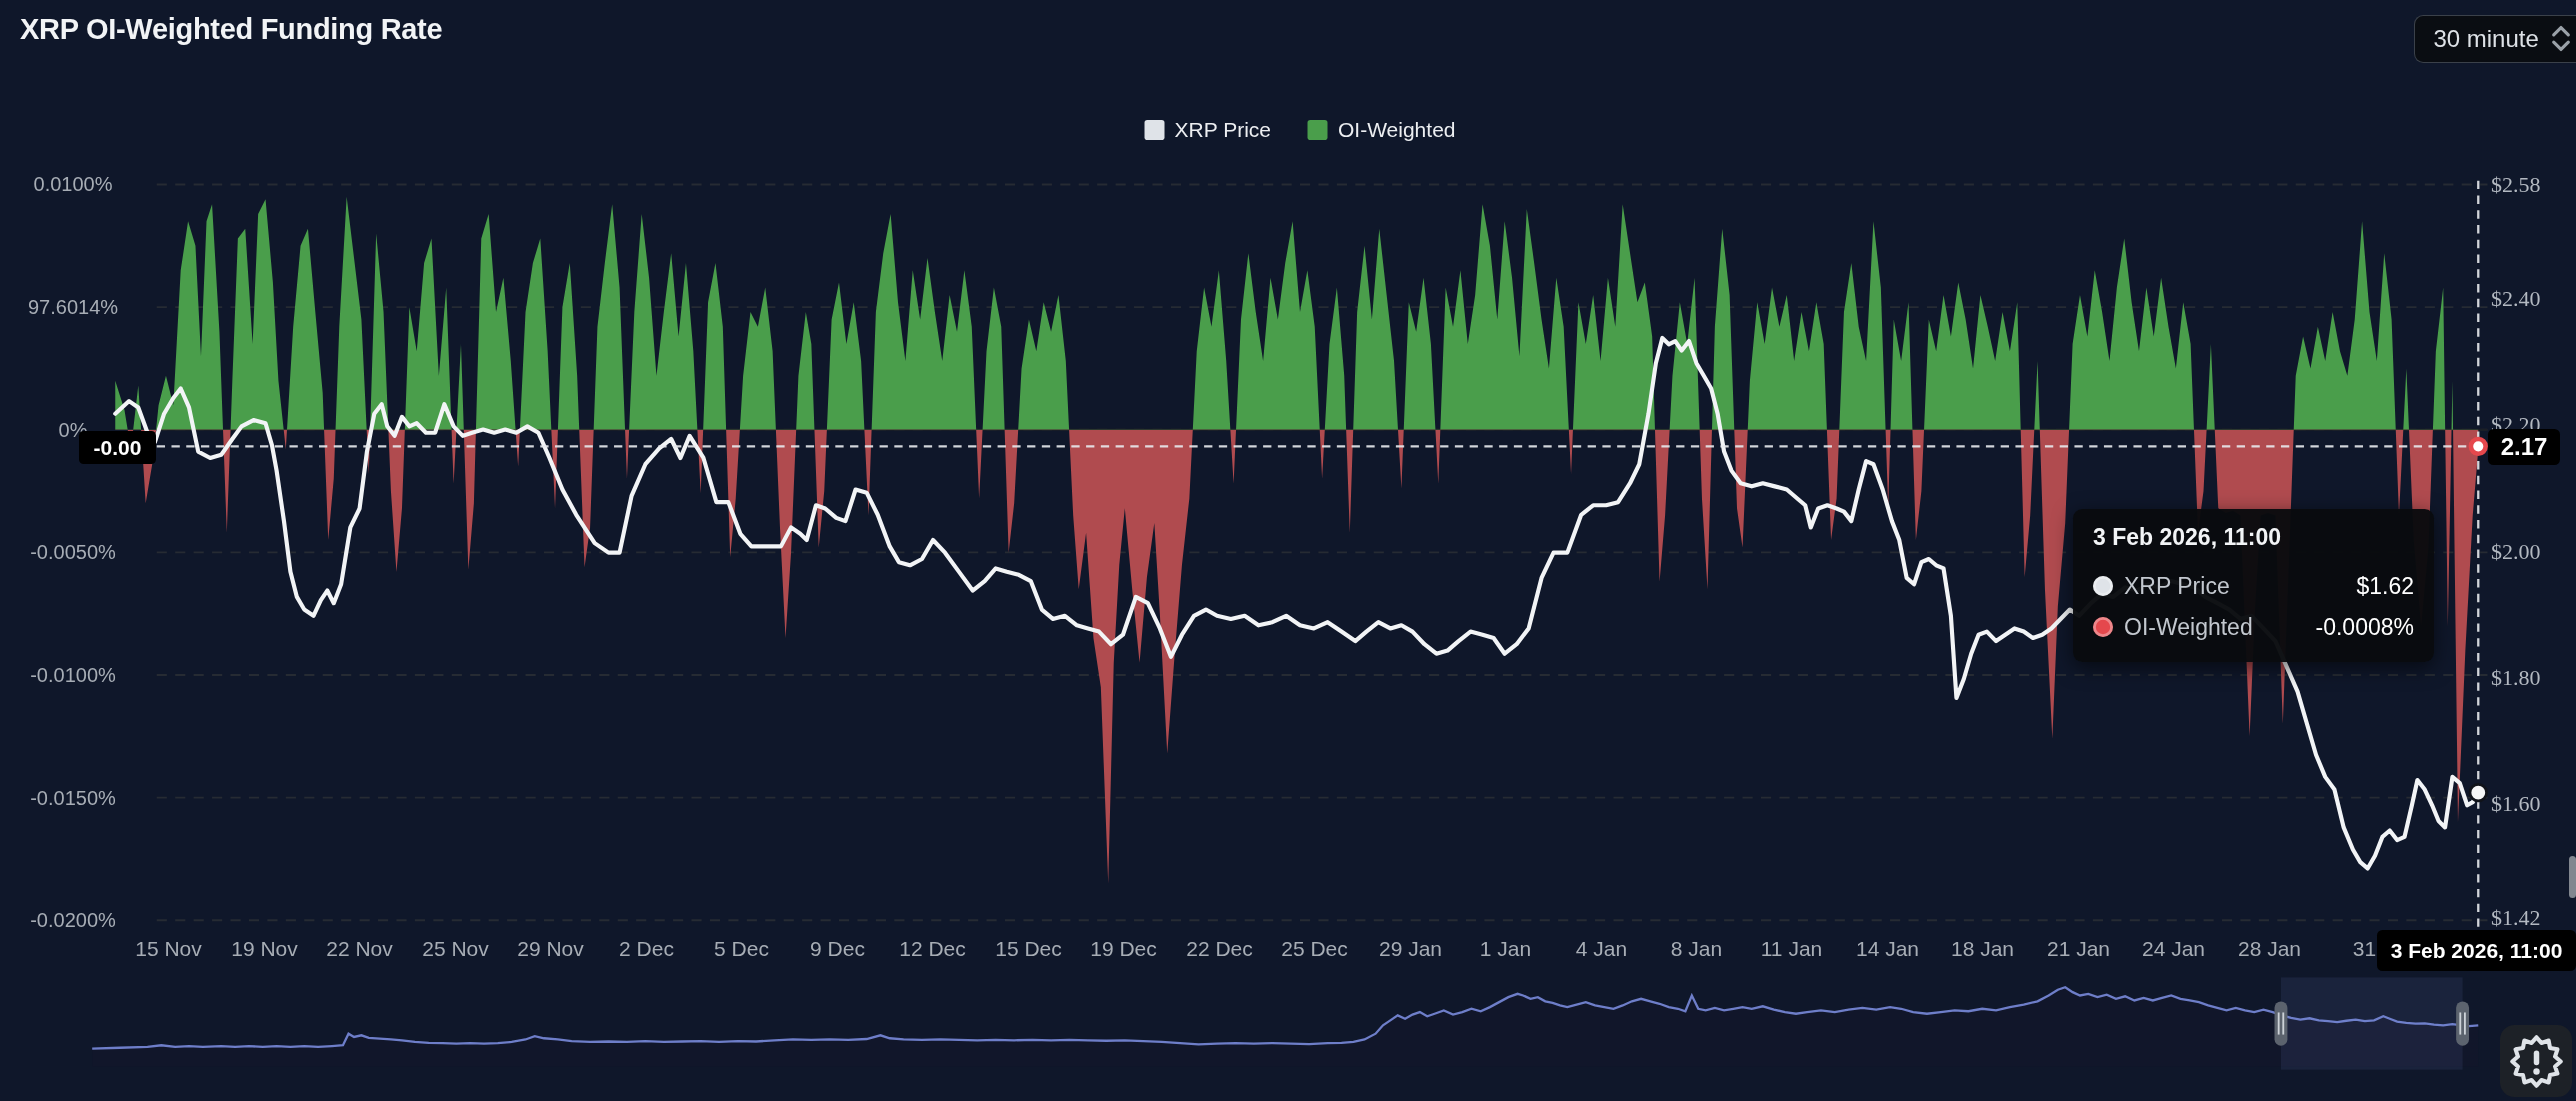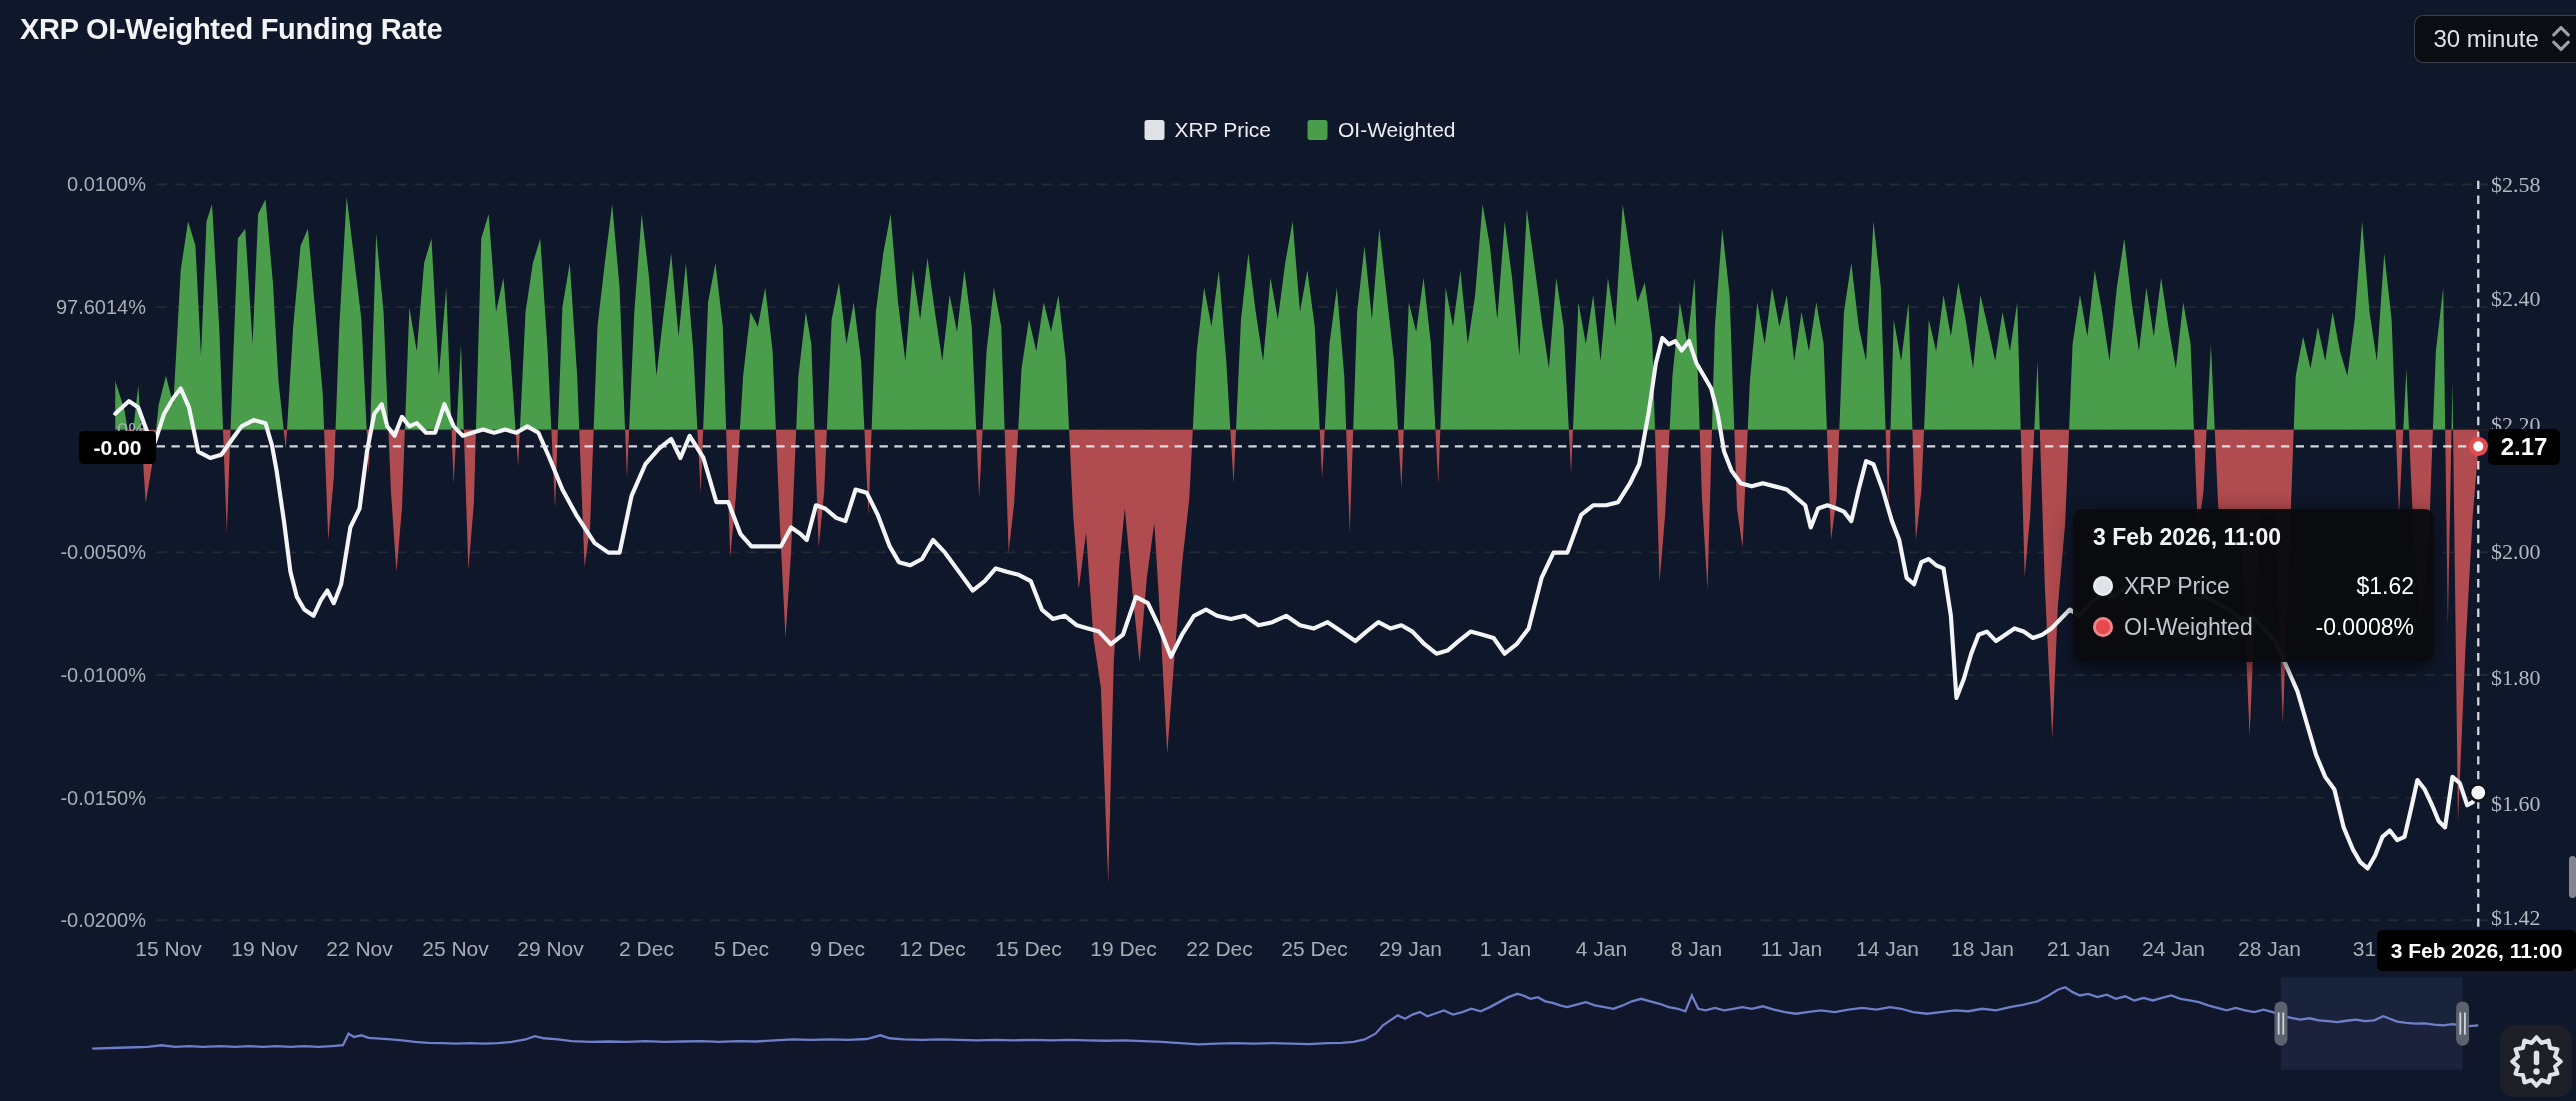--- a/index.html
+++ b/index.html
@@ -6,21 +6,21 @@
   #app{position:relative;width:2576px;height:1102px;background:#0f172a;overflow:hidden;
        font-family:"Liberation Sans","DejaVu Sans",sans-serif;padding-left:24px;}
   #chart-svg{position:absolute;left:0;top:0;}
   .page-title{position:absolute;left:20px;top:13px;font-size:29px;font-weight:700;color:#f2f4f6;letter-spacing:-0.3px;}
   .interval-select{position:absolute;left:2414px;top:14.8px;right:0;height:46px;border:1.8px solid #3b414a;border-right:none;
        border-radius:9.2px 0 0 9.2px;display:flex;align-items:center;gap:11px;padding-left:18.4px;color:#dde1e6;font-size:24px;cursor:pointer;background:#0a0d12;}
   .legend{position:absolute;left:50%;transform:translateX(-50%);top:118px;display:flex;gap:37px;align-items:center;}
   .legend-item{display:flex;align-items:center;gap:10px;font-size:21px;color:#eceef1;}
   .legend-swatch{width:20px;height:20px;border-radius:2.8px;display:inline-block;}
   .axis-label{position:absolute;color:#a7adb5;font-size:20px;line-height:24px;}
-  .left-axis .axis-label{left:0;width:146px;text-align:right;}
+  .left-axis .axis-label{left:0;width:146px;text-align:center;}
   .right-axis .axis-label{left:2491px;font-size:22px;color:#b3b9c1;font-family:Liberation Serif, serif;}
   .x-axis .axis-label{width:129px;text-align:center;font-size:21px;top:937px;}
   .badge{position:absolute;background:#000;color:#fff;font-weight:700;display:flex;align-items:center;justify-content:center;}
   .badge-left{left:79px;top:431px;width:77px;height:33px;border-radius:4.6px;font-size:21px;z-index:5;}
   .badge-right{left:2488px;top:429px;width:72px;height:36px;border-radius:5.5px;font-size:24px;z-index:5;}
   .badge-date{left:2377px;top:930px;width:199px;height:41px;border-radius:5.5px;font-size:21px;z-index:6;}
   .tooltip{position:absolute;left:2073px;top:509px;width:361px;height:153px;background:rgba(9,11,14,0.97);
        border-radius:9.2px;padding:14.8px 20px 13px 20px;box-sizing:border-box;z-index:7;box-shadow:0 5.5px 20px rgba(0,0,0,.55);}
   .tooltip-date{font-size:23px;font-weight:700;color:#f2f4f6;margin-bottom:14.8px;}
   .tooltip-row{display:flex;align-items:center;font-size:23px;height:41px;}

